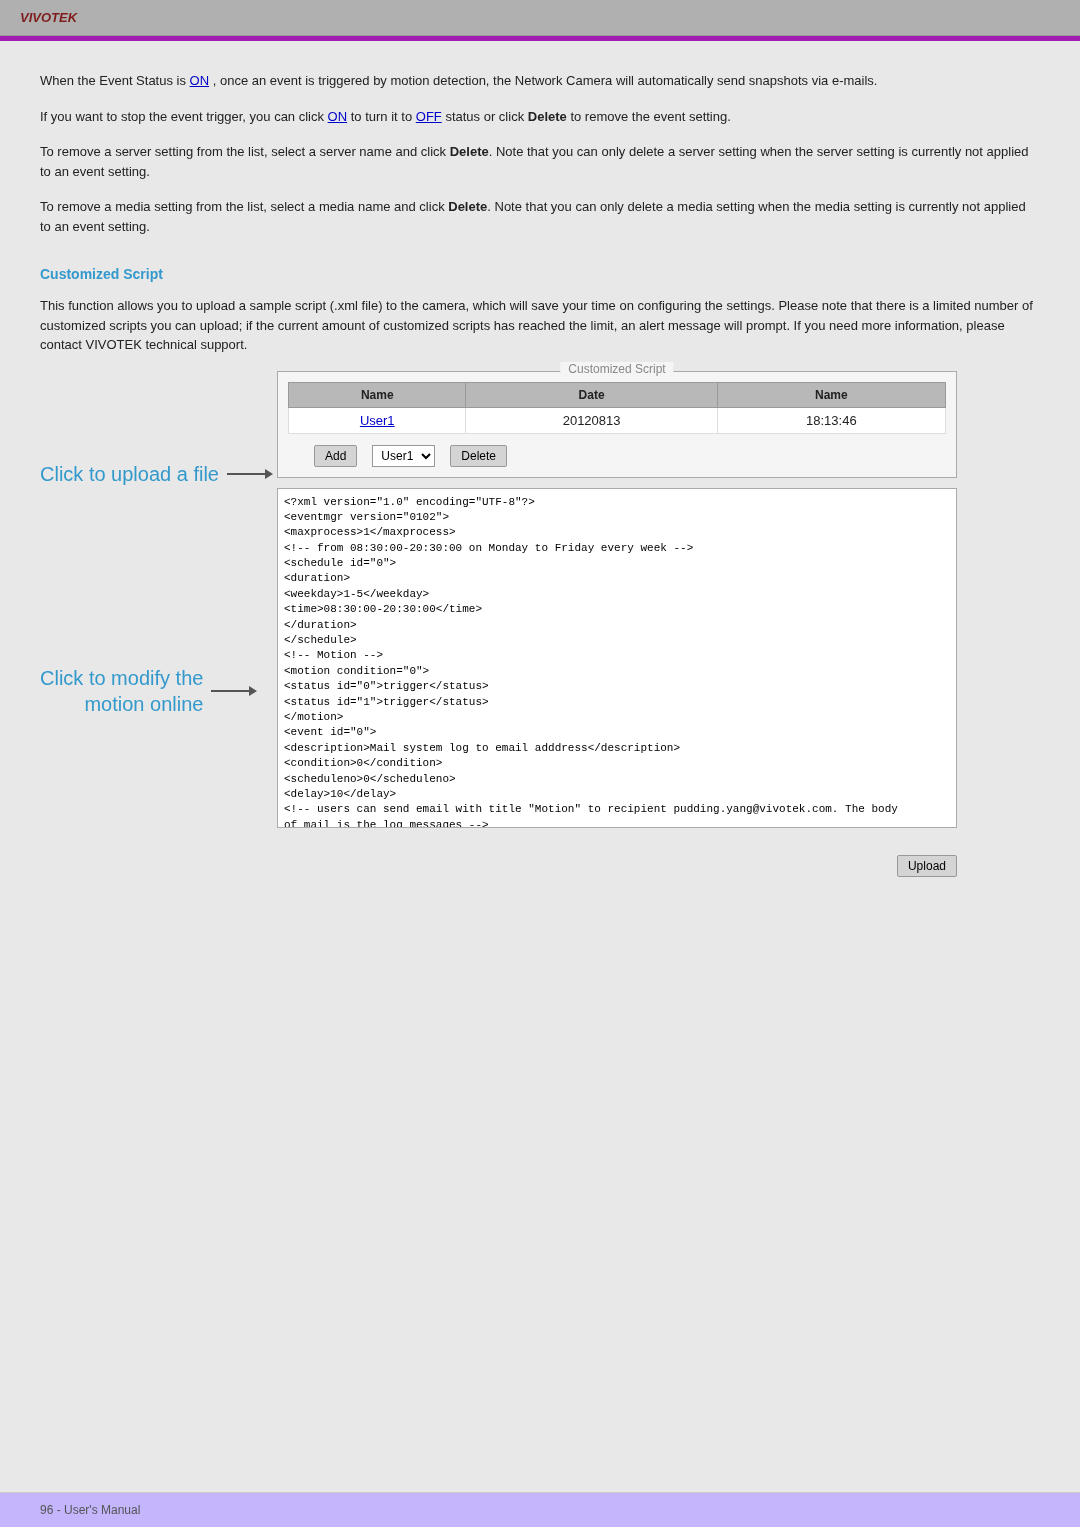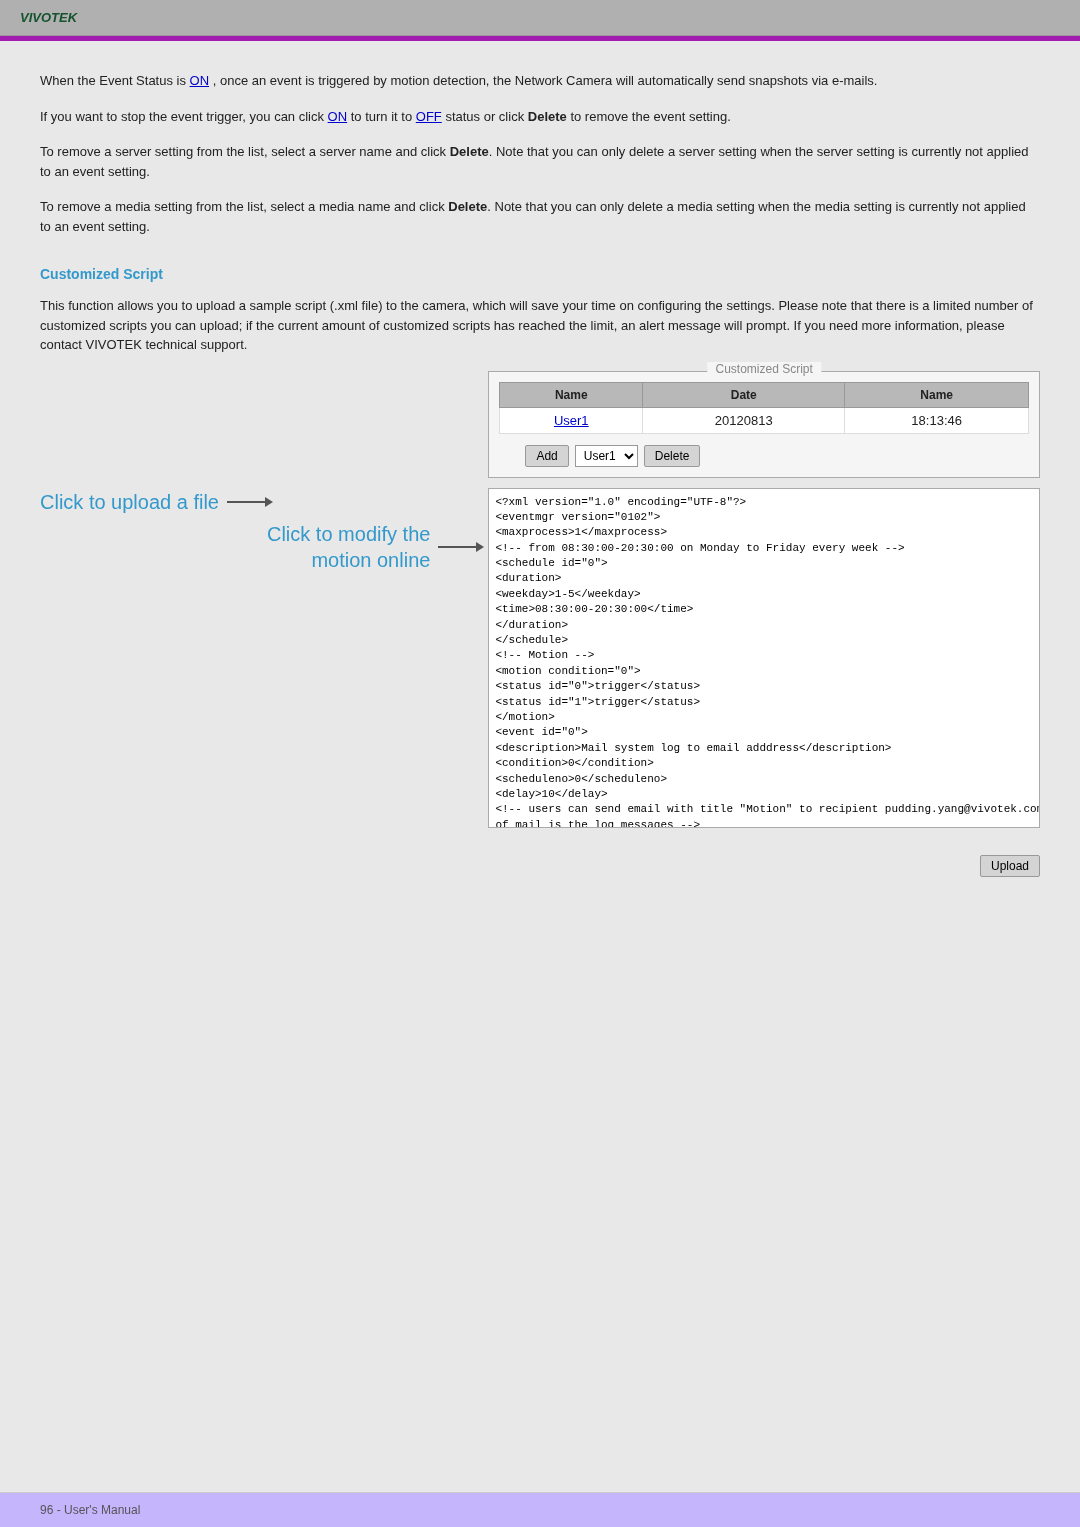--- a/index.html
+++ b/index.html
@@ -20,21 +20,21 @@
     }
     .header {
       background: #b0b0b0;
       padding: 10px 20px;
       border-bottom: 1px solid #999;
     }
     .header-title {
       font-weight: bold;
       font-style: italic;
       font-size: 13px;
-      color: #14532d;
+      color: #7f1d1d;
     }
     .content {
       background: #e8e8e8;
       margin: 0;
       padding: 30px 40px 40px 40px;
       flex: 1;
       border-top: 5px solid #a21caf;
       border-bottom: 1px solid #ccc;
     }
     .para {
@@ -57,23 +57,25 @@
     }
     .customized-script-area {
       display: flex;
       flex-direction: row;
       align-items: flex-start;
       margin-top: 10px;
       position: relative;
     }
     .left-labels {
       display: flex;
-      align-items: center;
+      flex-direction: column;
+      align-items: flex-start;
       margin-right: 10px;
       padding-top: 90px;
+      gap: 28px;
     }
     .arrow-label {
       display: flex;
       align-items: center;
       margin-bottom: 30px;
       white-space: nowrap;
     }
     .arrow-label .label-text {
       color: #3399cc;
       font-size: 20px;
@@ -138,21 +140,21 @@
       background: #fff;
     }
     .script-table td.name-cell a {
       color: #0000cc;
       text-decoration: underline;
       cursor: pointer;
     }
     .controls-row {
       display: flex;
       align-items: center;
-      gap: 6px;
+      gap: 15px;
       margin-top: 11px;
       padding-left: 26px;
     }
     .btn {
       background: #d4d4d4;
       border: 1px solid #999;
       padding: 3px 10px;
       font-size: 12px;
       cursor: pointer;
       border-radius: 2px;
@@ -232,21 +234,21 @@
 
     <div class="customized-script-area">
 
       <div class="left-labels">
 
         <div class="arrow-label" style="margin-bottom: 60px;">
           <span class="label-text">Click to upload a file</span>
           <div class="arrow-line"></div>
         </div>
 
-        <div class="arrow-label" style="margin-top: 60px;">
+        <div class="arrow-label" style="margin-top: 90px;">
           <span class="label-text">
             <span>Click  to  modify  the</span><br>
             <span>motion online</span>
           </span>
           <div class="arrow-line"></div>
         </div>
       </div>
 
       <div class="script-panel">
 

